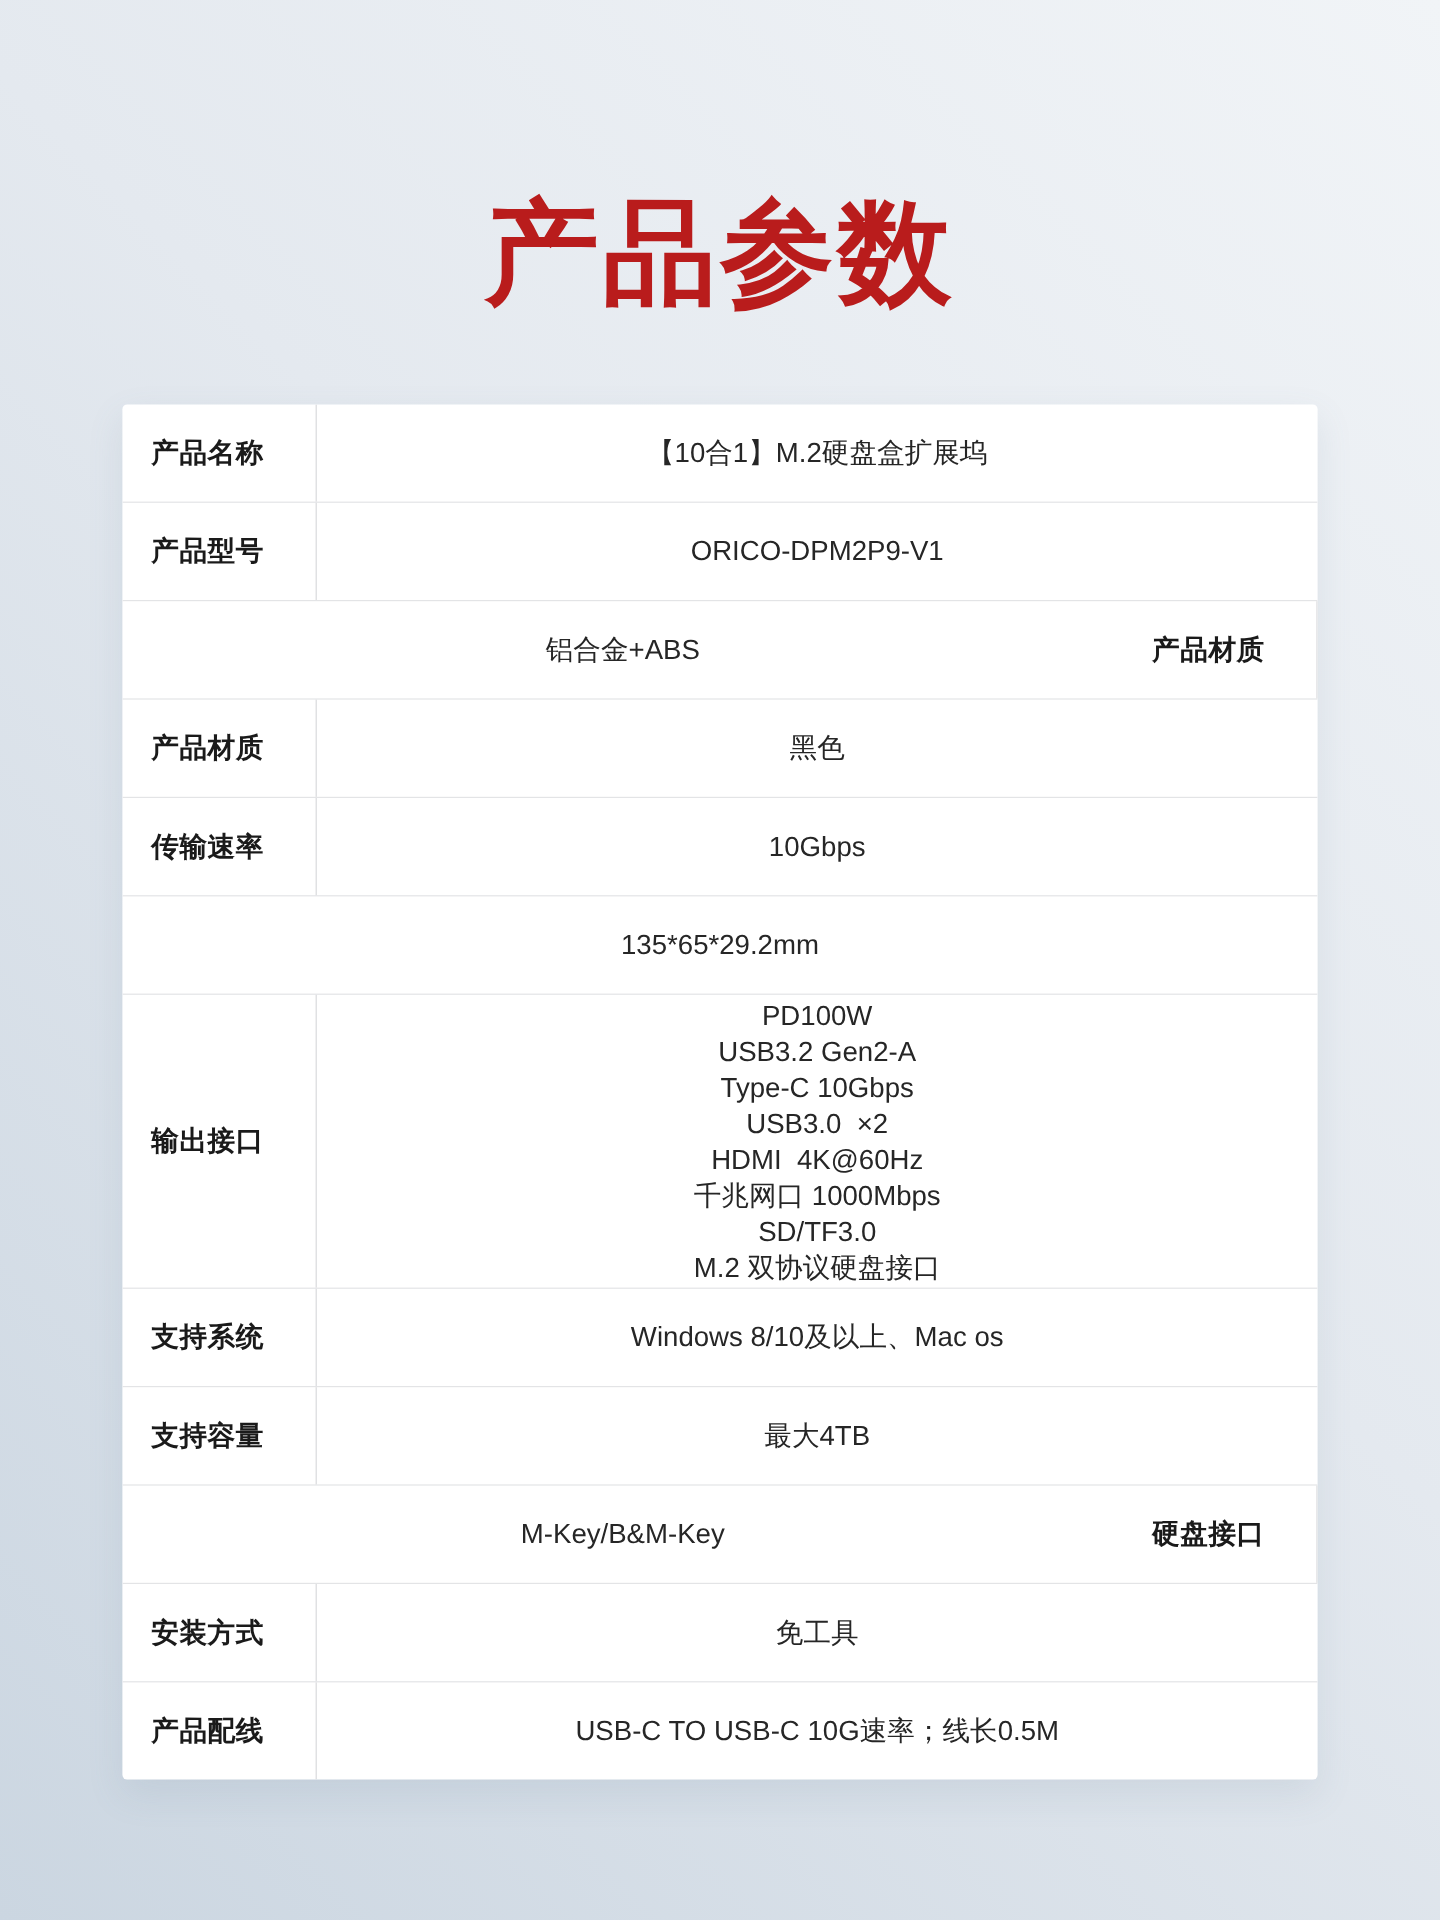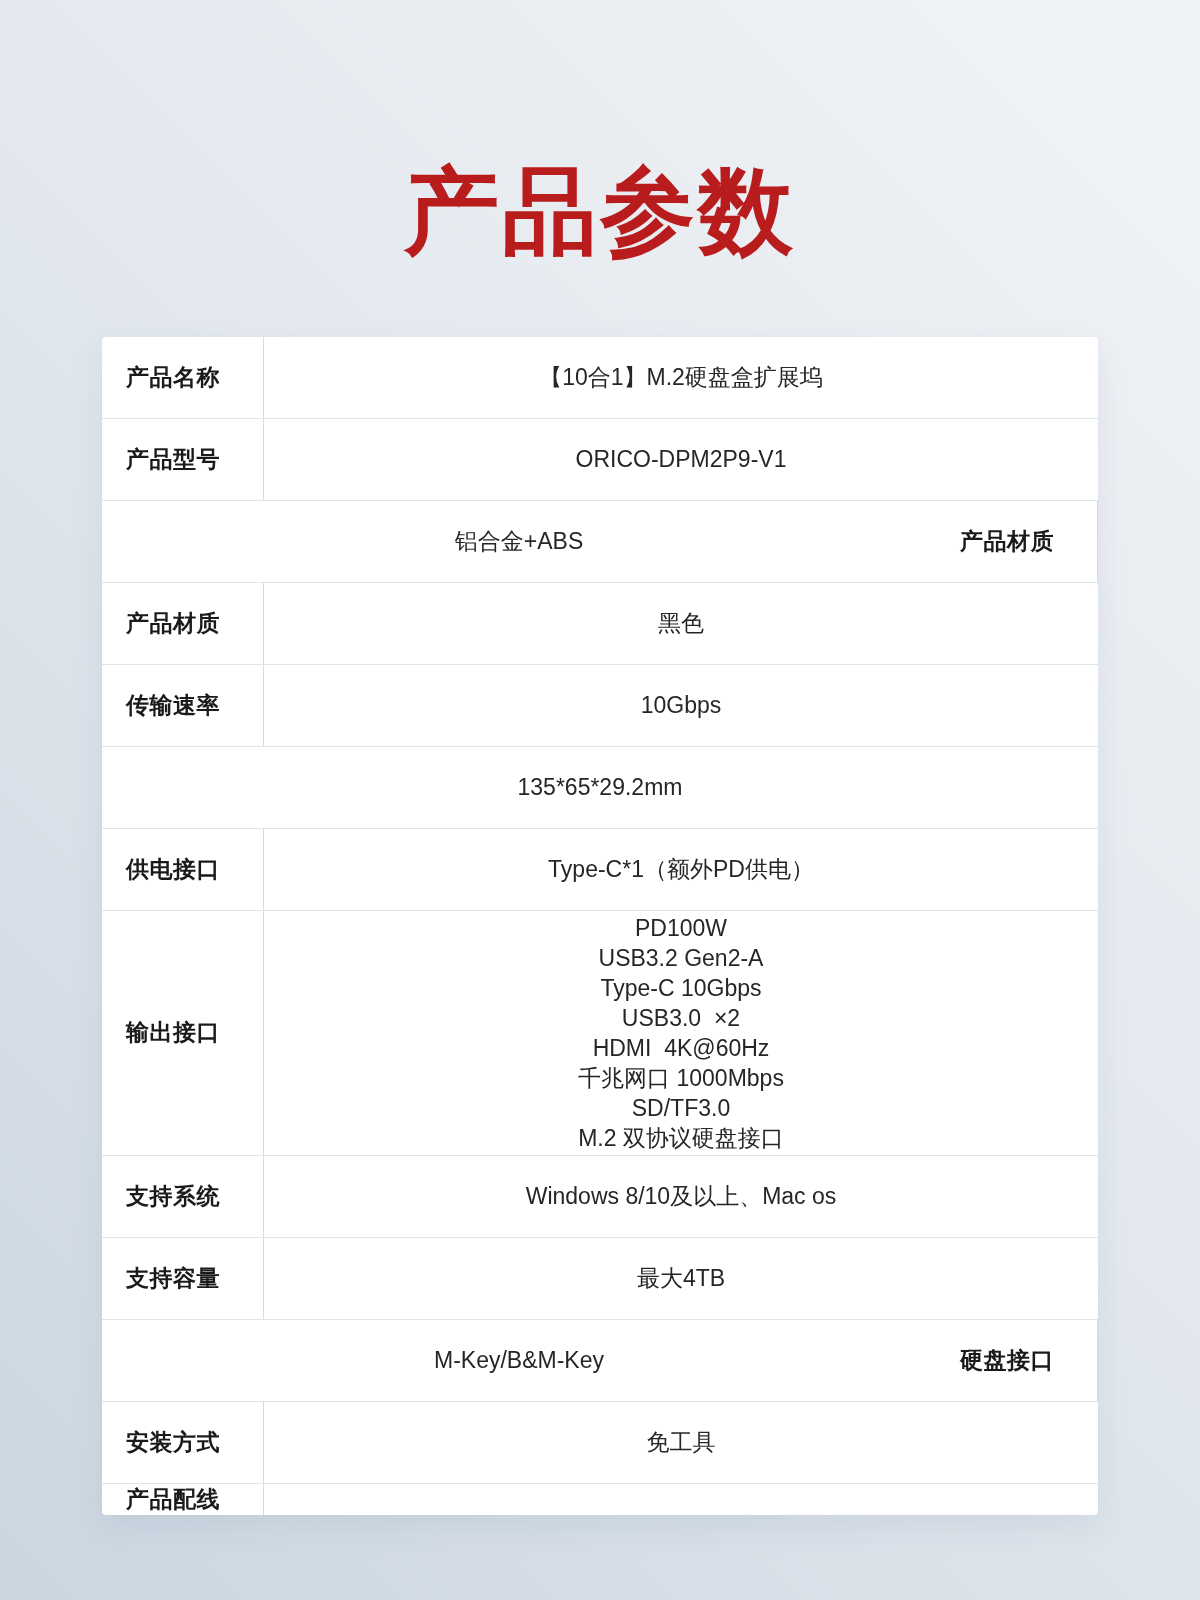--- a/index.html
+++ b/index.html
@@ -110,26 +110,20 @@
         <div class="value-line">10Gbps</div>
       </div>
   </div>
 
   <div class="row">
     <div class="cell value">
         <div class="value-line">135*65*29.2mm</div>
       </div>
   </div>
 
-  <div class="row">
-    <div class="cell label">供电接口</div>
-    <div class="cell value">
-        <div class="value-line">Type-C*1（额外PD供电）</div>
-      </div>
-  </div>
 
   <div class="row">
     <div class="cell label">输出接口</div>
     <div class="cell value">
         <div class="value-line">PD100W</div>
         <div class="value-line">USB3.2 Gen2-A</div>
         <div class="value-line">Type-C 10Gbps</div>
         <div class="value-line">USB3.0  ×2</div>
         <div class="value-line">HDMI  4K@60Hz</div>
         <div class="value-line">千兆网口 1000Mbps</div>
@@ -161,14 +155,17 @@
 
   <div class="row">
     <div class="cell label">安装方式</div>
     <div class="cell value">
         <div class="value-line">免工具</div>
       </div>
   </div>
 
   <div class="row">
     <div class="cell label">产品配线</div>
+    <div class="cell value">
+        <div class="value-line">USB-C TO USB-C 10G速率；线长0.5M</div>
+      </div>
   </div>
 </div>
 
 </body></html>

